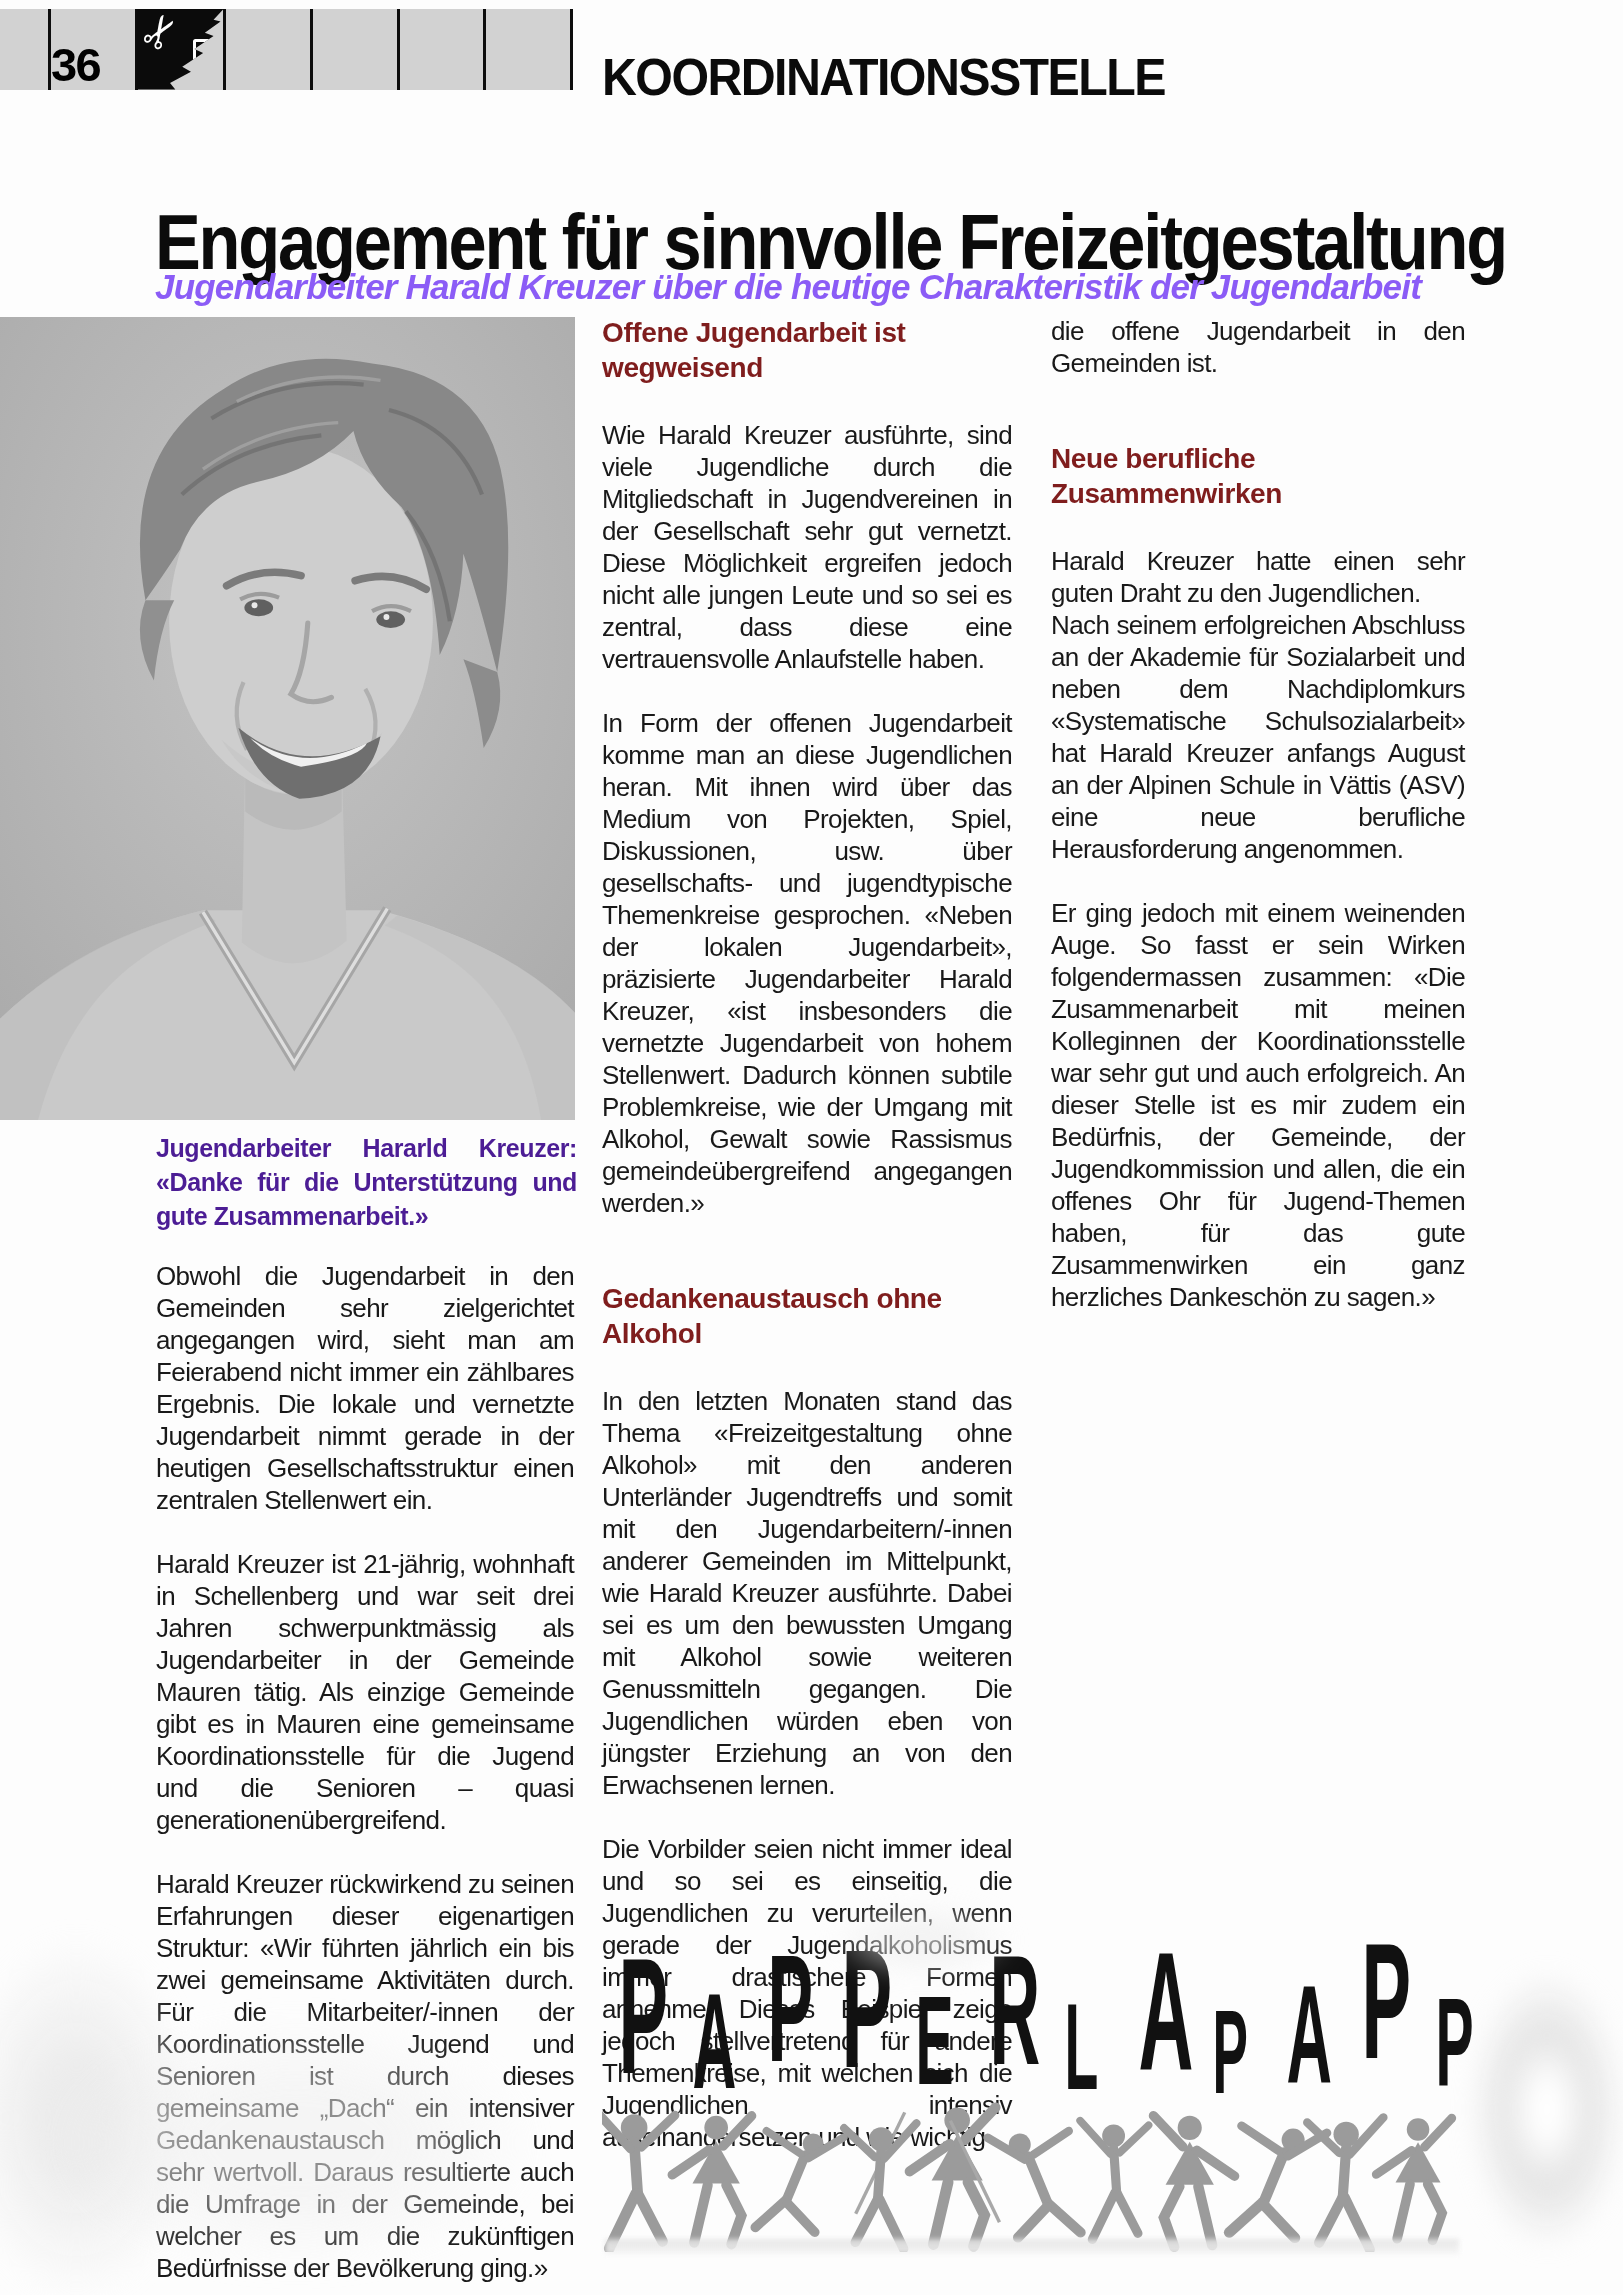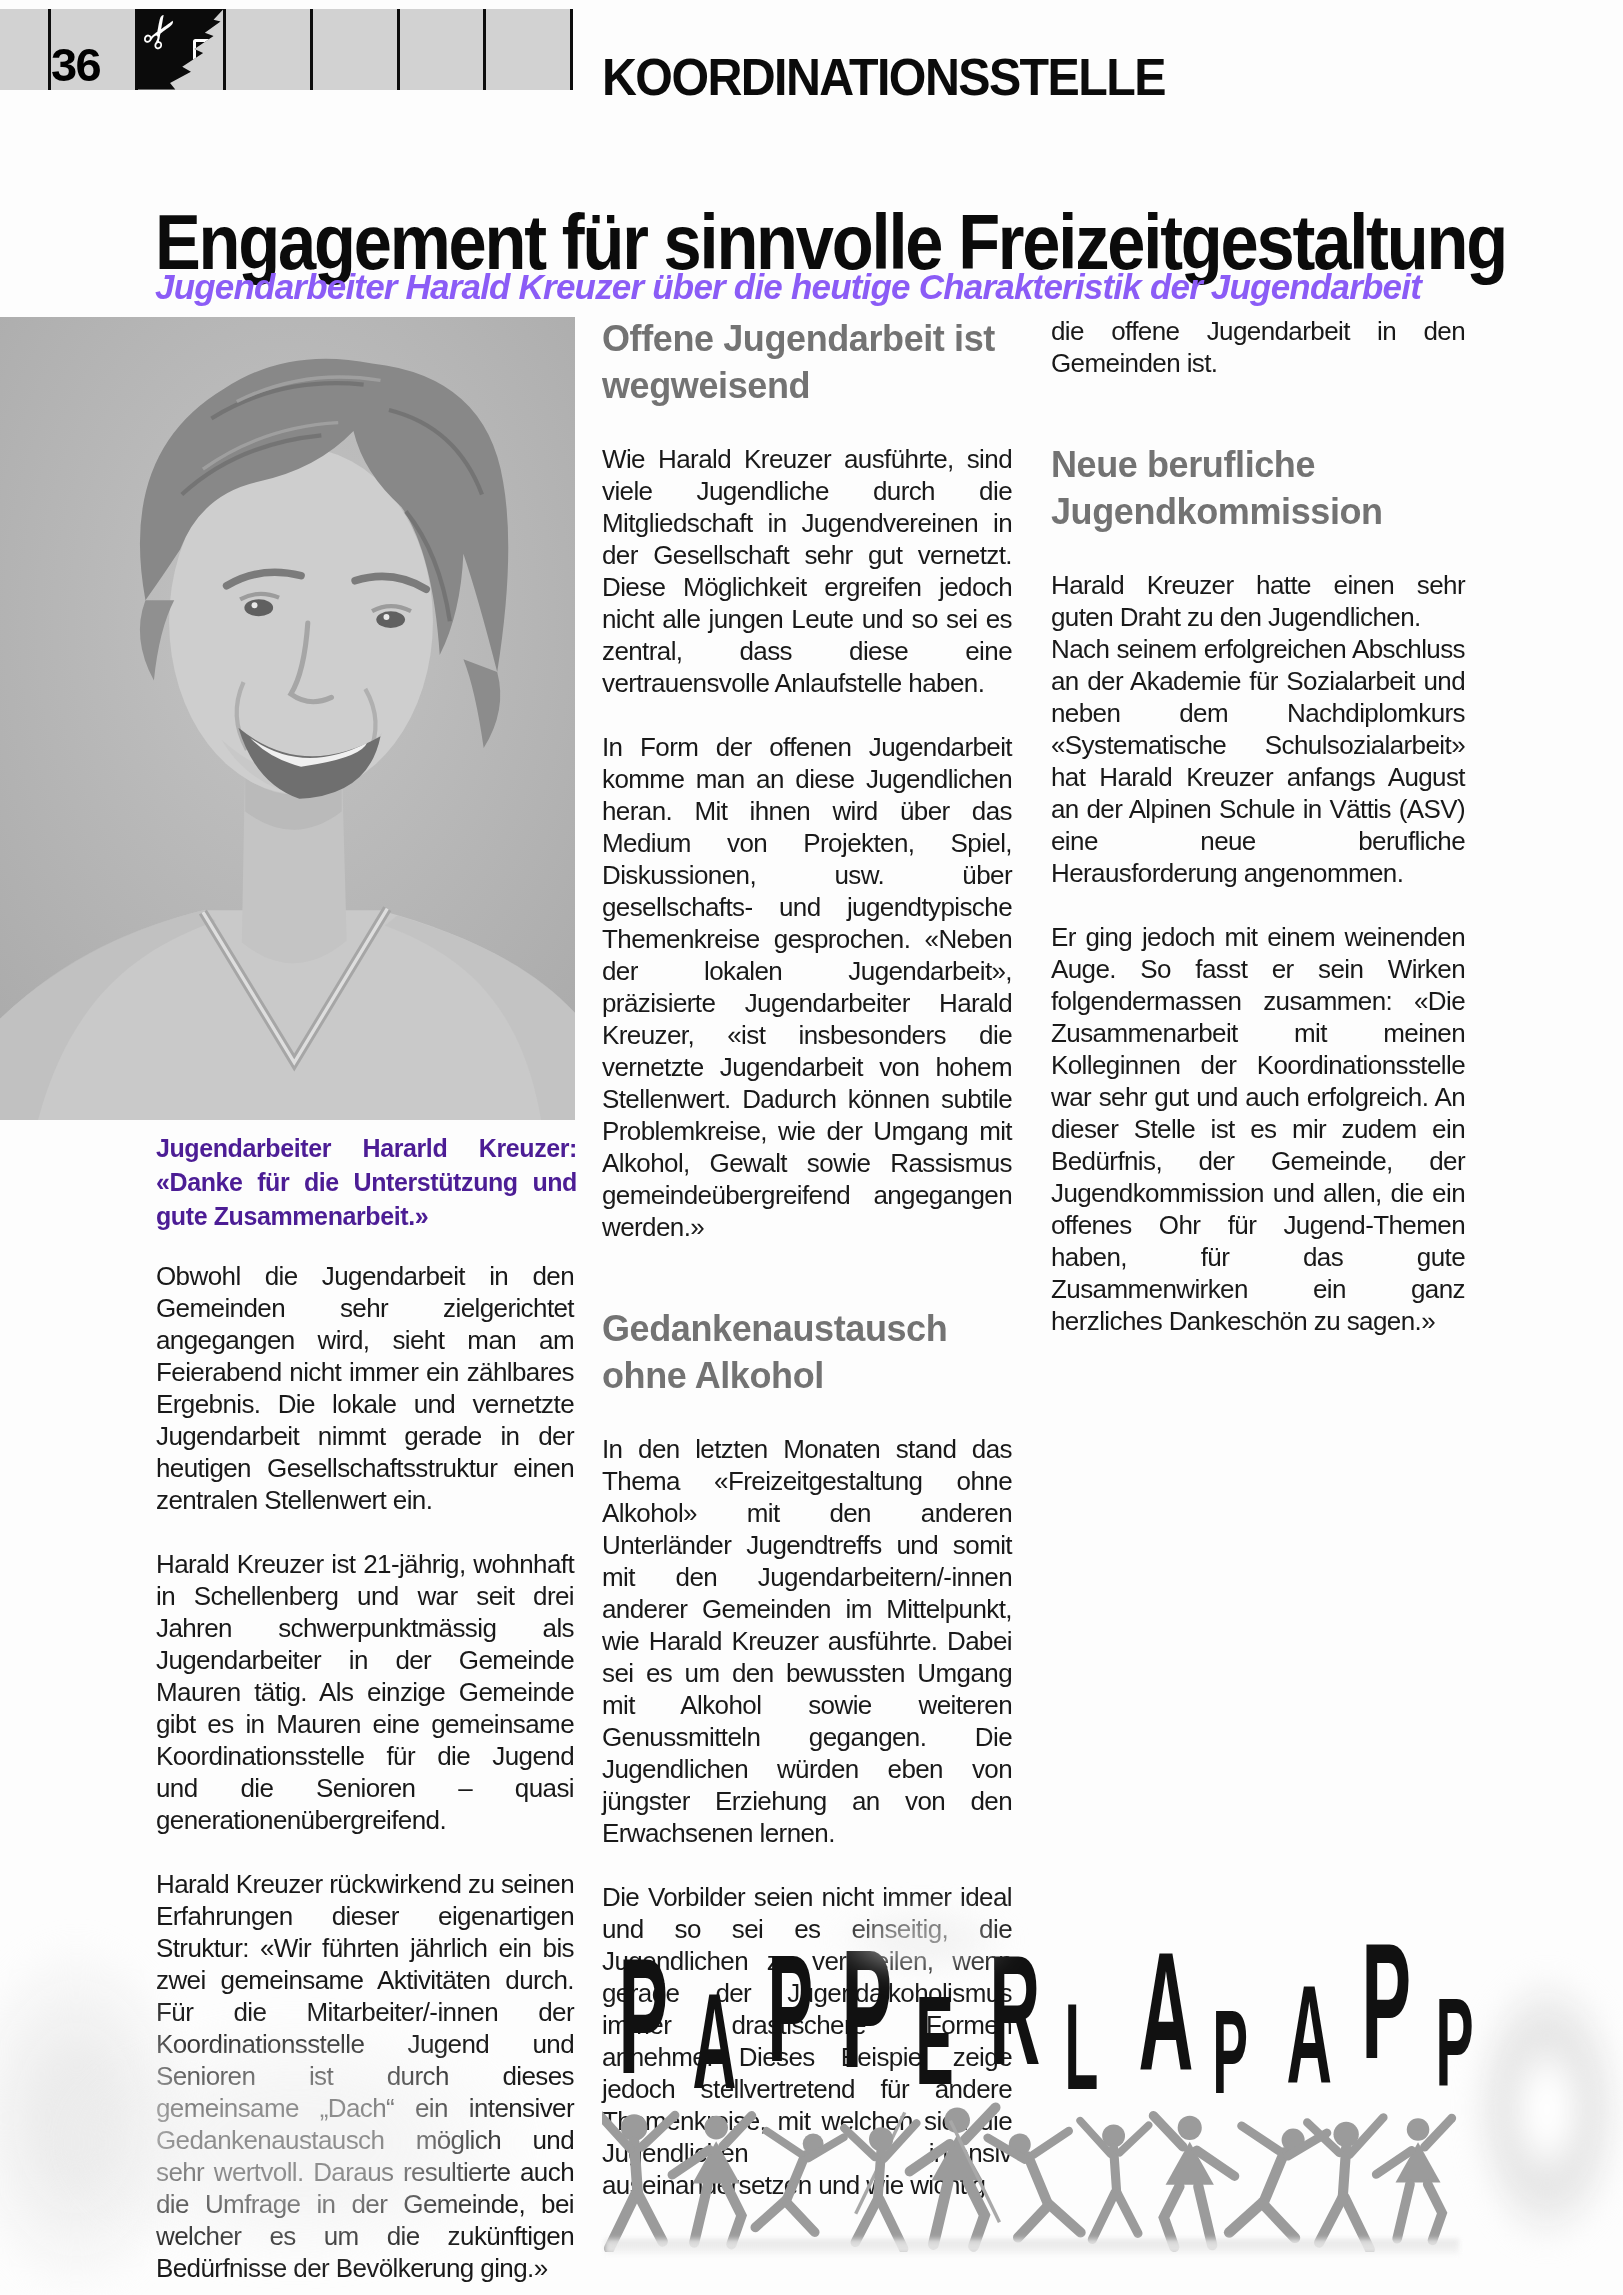--- a/index.html
+++ b/index.html
@@ -44,22 +44,22 @@
   
   .col{position:absolute;display:flex;flex-direction:column;}
   .col-0{left:156px;top:1260px;width:434px;}
   .col-1{left:602px;top:315px;width:426px;}
   .col-2{left:1051px;top:315px;width:430px;}
   .col p{
     margin:0 16px 32px 0;font-size:26px;line-height:32px;text-align:justify;
     letter-spacing:-0.6px;white-space:pre-line;color:#191919;
   }
   .col h3{
-    margin:30px 0 34px 0;font-size:36px;line-height:47px;font-weight:700;
-    letter-spacing:-0.4px;color:#737373;
+    margin:30px 0 34px 0;font-size:28px;line-height:35px;font-weight:700;
+    letter-spacing:-0.4px;color:#7f1d1d;
   }
   .col h3:first-child{margin-top:0;}
   
   .logo-letters{
     position:absolute;left:607px;top:1928px;width:859px;height:157px;
     display:flex;justify-content:space-between;align-items:flex-end;
   }
   .logo-letters span{
     display:inline-block;width:42px;text-align:center;font-weight:700;color:#111;
     line-height:.78;transform-origin:center bottom;
@@ -168,21 +168,21 @@
   <div class="col col-1">
       <h3>Offene Jugendarbeit ist wegweisend</h3>
       <p>Wie Harald Kreuzer ausführte, sind viele Jugendliche durch die Mitgliedschaft in Jugendvereinen in der Gesellschaft sehr gut vernetzt. Diese Möglichkeit ergreifen jedoch nicht alle jungen Leute und so sei es zentral, dass diese eine vertrauensvolle Anlaufstelle haben.</p>
       <p>In Form der offenen Jugendarbeit komme man an diese Jugendlichen heran. Mit ihnen wird über das Medium von Projekten, Spiel, Diskussionen, usw. über gesellschafts- und jugendtypische Themenkreise gesprochen. «Neben der lokalen Jugendarbeit», präzisierte Jugendarbeiter Harald Kreuzer, «ist insbesonders die vernetzte Jugendarbeit von hohem Stellenwert. Dadurch können subtile Problemkreise, wie der Umgang mit Alkohol, Gewalt sowie Rassismus gemeindeübergreifend angegangen werden.»</p>
       <h3>Gedankenaustausch ohne Alkohol</h3>
       <p>In den letzten Monaten stand das Thema «Freizeitgestaltung ohne Alkohol» mit den anderen Unterländer Jugendtreffs und somit mit den Jugendarbeitern/-innen anderer Gemeinden im Mittelpunkt, wie Harald Kreuzer ausführte. Dabei sei es um den bewussten Umgang mit Alkohol sowie weiteren Genussmitteln gegangen. Die Jugendlichen würden eben von jüngster Erziehung an von den Erwachsenen lernen.</p>
       <p>Die Vorbilder seien nicht immer ideal und so sei es einseitig, die Jugendlichen zu verurteilen, wenn gerade der Jugendalkoholismus immer drastischere Formen annehme. Dieses Beispiel zeige jedoch stellvertretend für andere Themenkreise, mit welchen sich die Jugendlichen intensiv auseinandersetzen und wie wichtig</p>
     </div>
   <div class="col col-2">
       <p>die offene Jugendarbeit in den Gemeinden ist.</p>
-      <h3>Neue berufliche Jugendkommission</h3>
+      <h3>Neue berufliche Zusammenwirken</h3>
       <p>Harald Kreuzer hatte einen sehr guten Draht zu den Jugendlichen.
 Nach seinem erfolgreichen Abschluss an der Akademie für Sozialarbeit und neben dem Nachdiplomkurs «Systematische Schulsozialarbeit» hat Harald Kreuzer anfangs August an der Alpinen Schule in Vättis (ASV) eine neue berufliche Herausforderung angenommen.</p>
       <p>Er ging jedoch mit einem weinenden Auge. So fasst er sein Wirken folgendermassen zusammen: «Die Zusammenarbeit mit meinen Kolleginnen der Koordinationsstelle war sehr gut und auch erfolgreich. An dieser Stelle ist es mir zudem ein Bedürfnis, der Gemeinde, der Jugendkommission und allen, die ein offenes Ohr für Jugend-Themen haben, für das gute Zusammenwirken ein ganz herzliches Dankeschön zu sagen.»</p>
     </div>
 
   <div class="logo-letters">
       <span style="font-size: 165px; transform: translateY(-4.2px) scaleX(0.45);">P</span>
       <span style="font-size: 135px; transform: translateY(8.5px) scaleX(0.45);">A</span>
       <span style="font-size: 152px; transform: translateY(-17px) scaleX(0.45);">P</span>
       <span style="font-size: 169px; transform: translateY(-10px) scaleX(0.45);">P</span>

